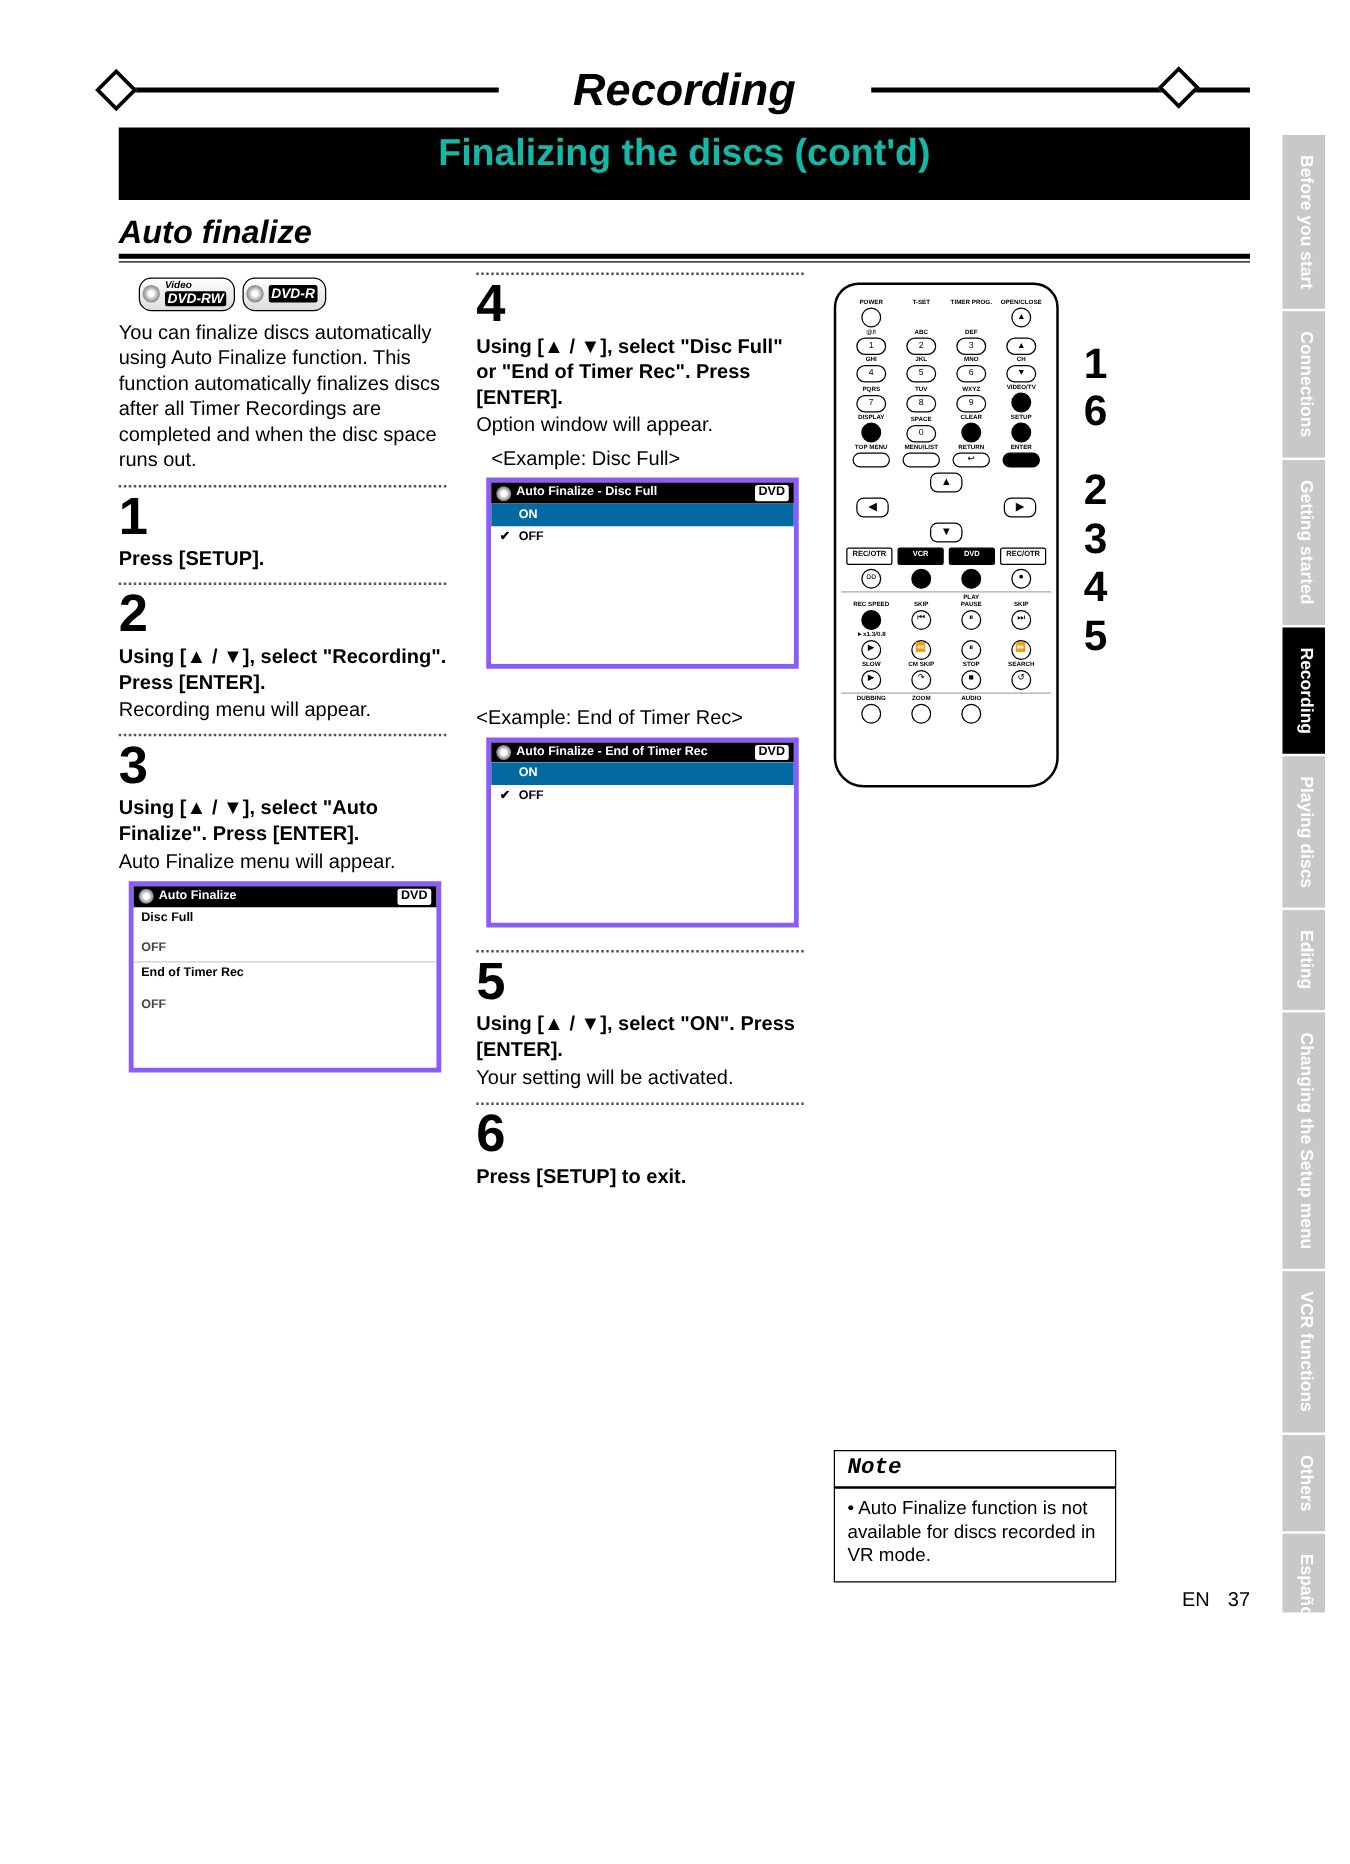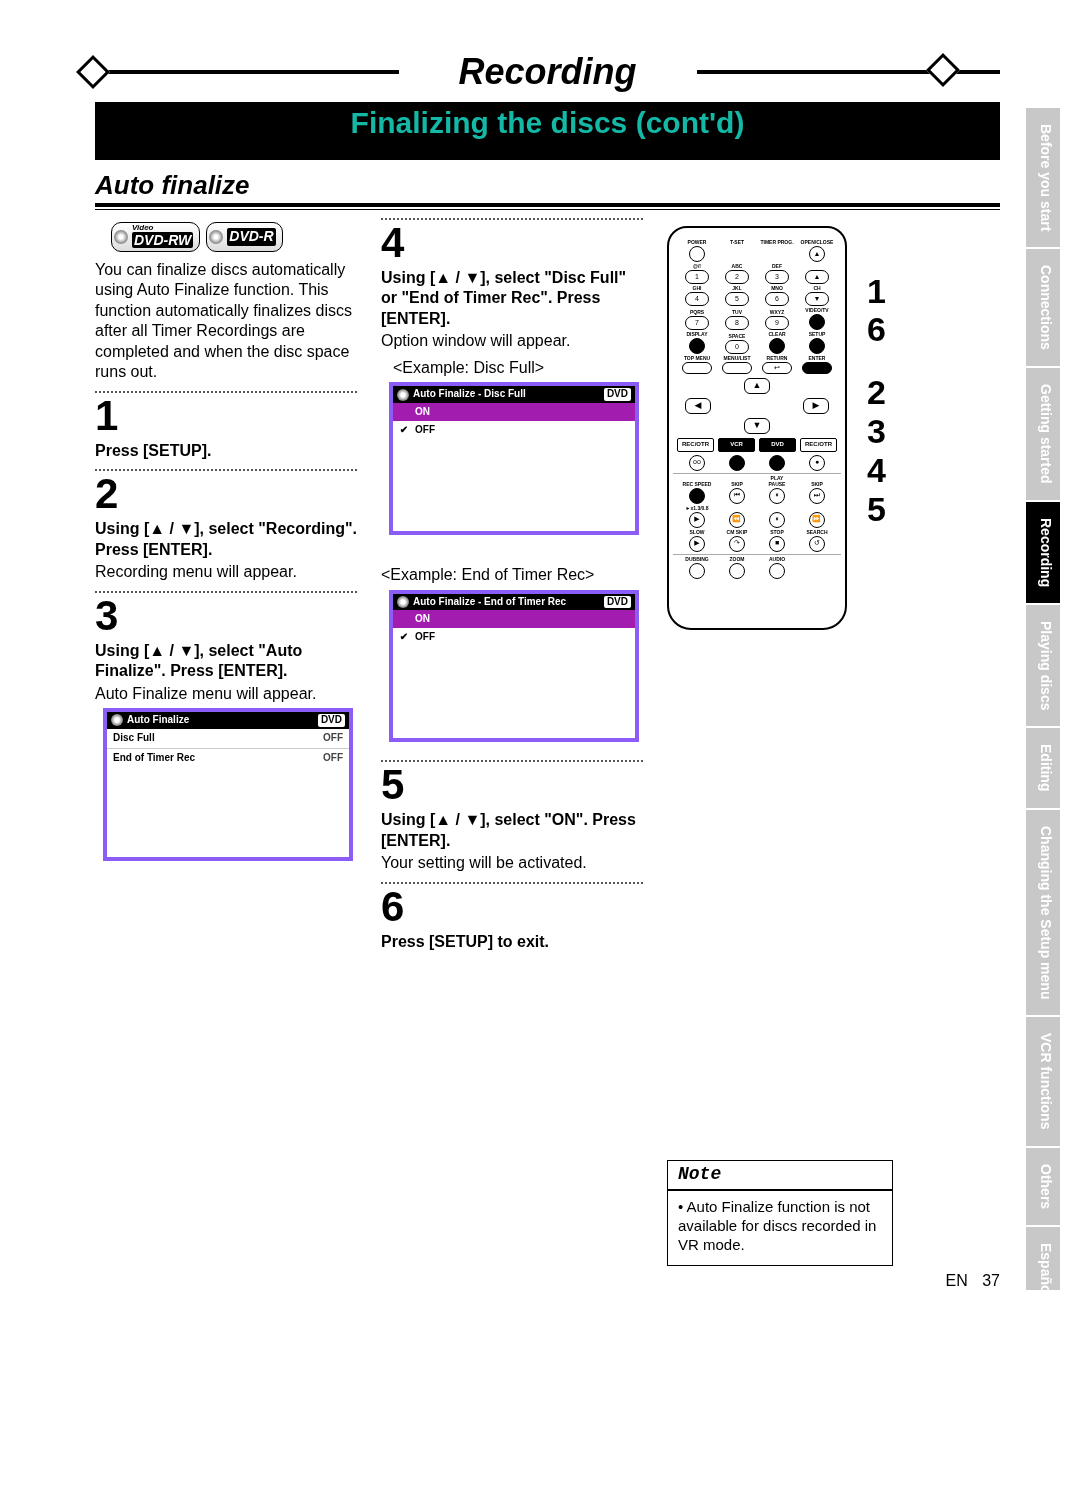--- a/index.html
+++ b/index.html
@@ -40,21 +40,21 @@
 
   .disc-badges { display: flex; gap: 6px; margin: 4px 16px 8px; }
   .badge {
     display: inline-flex; align-items: center; gap: 4px;
     border: 1px solid #000; border-radius: 10px; padding: 1px 6px 1px 2px;
     font-size: 10px; font-weight: bold; font-style: italic; background: linear-gradient(#fff,#ddd);
   }
   .badge-disc {
     width: 14px; height: 14px; border-radius: 50%; background: radial-gradient(#fff 20%, #999 60%, #666);
   }
-  .badge .black { background:#000; color:#fff; padding:0 2px; border-radius:2px; font-size:14px;}
+  .badge .black { background:#000; color:#fff; padding:0 2px; border-radius:2px; font-size:11px;}
   .badge-sub{font-size:8px; display:block; line-height:1;}
 
   .dotted { border: none; border-top: 2px dotted #555; margin: 8px 0 2px; }
 
   .stepnum { font-size: 42px; font-weight: bold; line-height: 1; }
   .step-bold { font-weight: bold; margin-top: 4px; }
   .step-text { margin-top: 2px; }
   .menu-label { margin: 6px 0 2px; }
 
   .osd {
@@ -62,27 +62,27 @@
   }
   .osd-head {
     background: #000; color: #fff; display: flex; align-items: center;
     padding: 2px 4px; justify-content: flex-start; gap:4px;
   }
   .osd-head .spacer{flex:1;}
   .osd-dvd { background:#fff; color:#000; padding:0 3px; font-weight:bold; border-radius:2px;}
   .osd-disc { width:12px; height:12px; border-radius:50%; background: radial-gradient(#fff 25%, #888 65%, #555); }
   .osd-body { height: 100px; background:#fff; }
   .osd-body.tall { height:128px;}
-  .osd-row { display:flex; padding: 3px 6px; border-bottom:1px solid #ccc; gap:12px;}
+  .osd-row { display:flex; padding: 3px 6px; border-bottom:1px solid #ccc; gap:12px;flex-direction:column;}
   .osd-row:last-child{border-bottom:none;}
   .osd-row .k{flex:1;}
   .osd-row .v{color:#444;}
   .osd-opt { background:#fff;}
   .osd-opt-row { display:flex; align-items:center; padding:2px 6px; height:18px; gap:6px; font-weight:bold;}
-  .osd-opt-row.sel{ background:#a21caf; color:#fff;}
+  .osd-opt-row.sel{ background:#0369a1; color:#fff;}
   .check{width:10px; text-align:center;}
 
   .remote-col { position: relative; }
   .remote-outer {
     position: relative;
     width: 180px; height: 404px;
     border: 2px solid #000; border-radius: 20px 20px 24px 24px;
     margin-top: 8px;
     padding: 10px 8px;
   }

